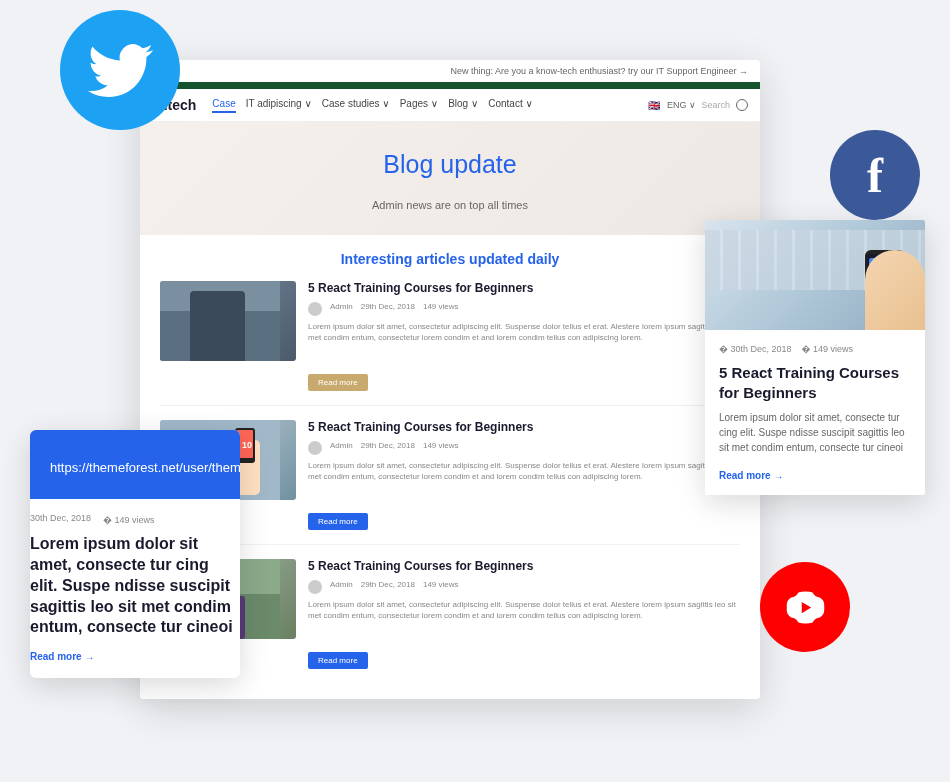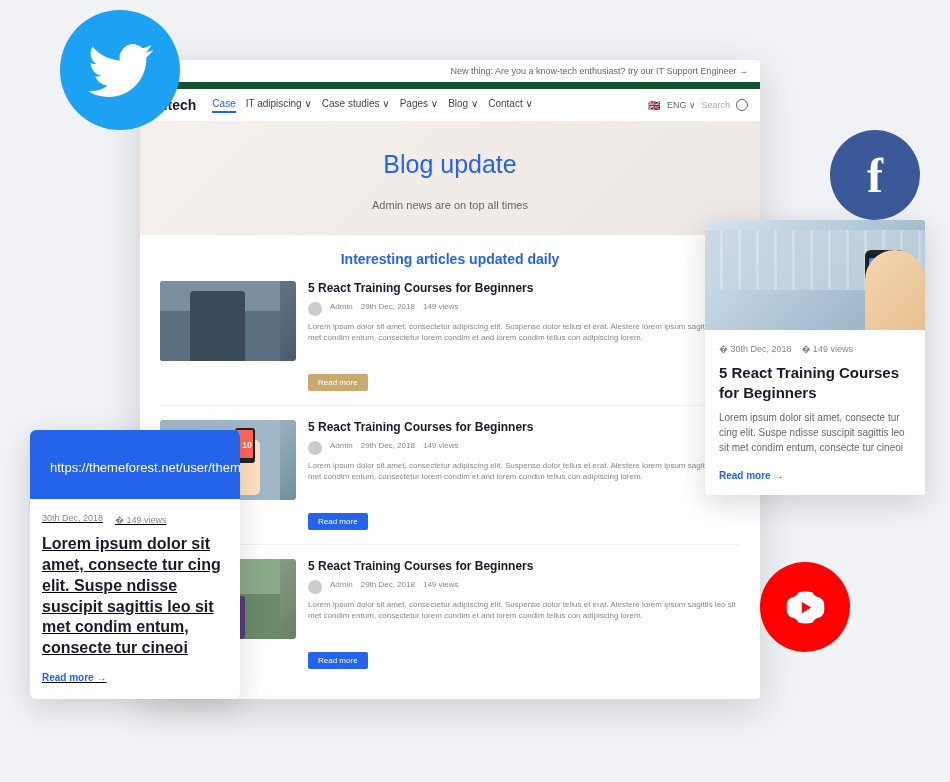--- a/index.html
+++ b/index.html
@@ -240,22 +240,21 @@
       padding: 28px 20px 22px;
       text-align: center;
     }
     .card-blue-top .url-text {
       color: white;
       font-size: 13px;
       font-weight: 500;
       line-height: 1.4;
     }
     .card-content {
-      padding: 14px 12px;
-      text-decoration: underline;
+      padding: 14px 0;
     }
     .card-meta {
       display: flex;
       gap: 12px;
       font-size: 9px;
       color: #888;
       margin-bottom: 8px;
     }
     .card-title {
       font-size: 16px;

